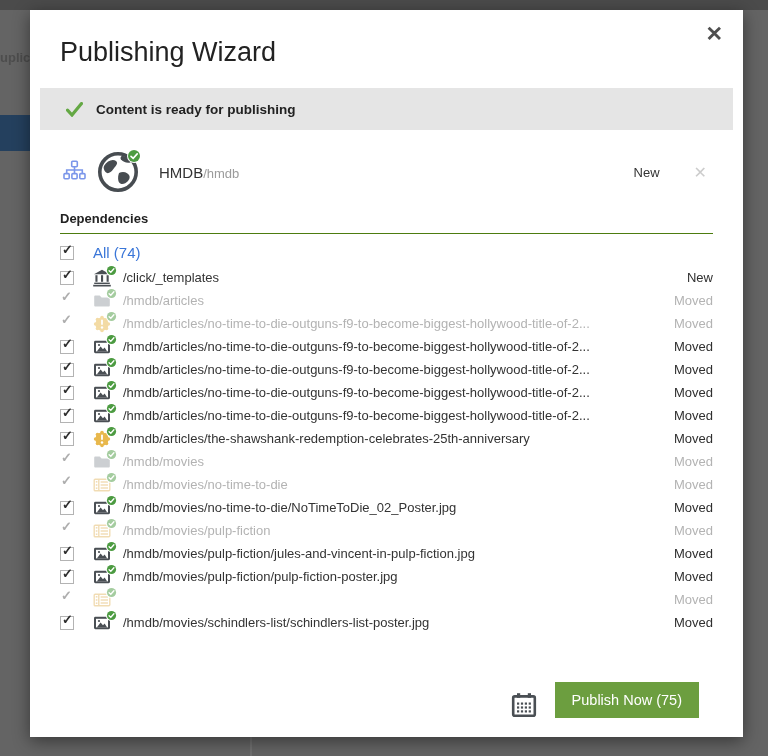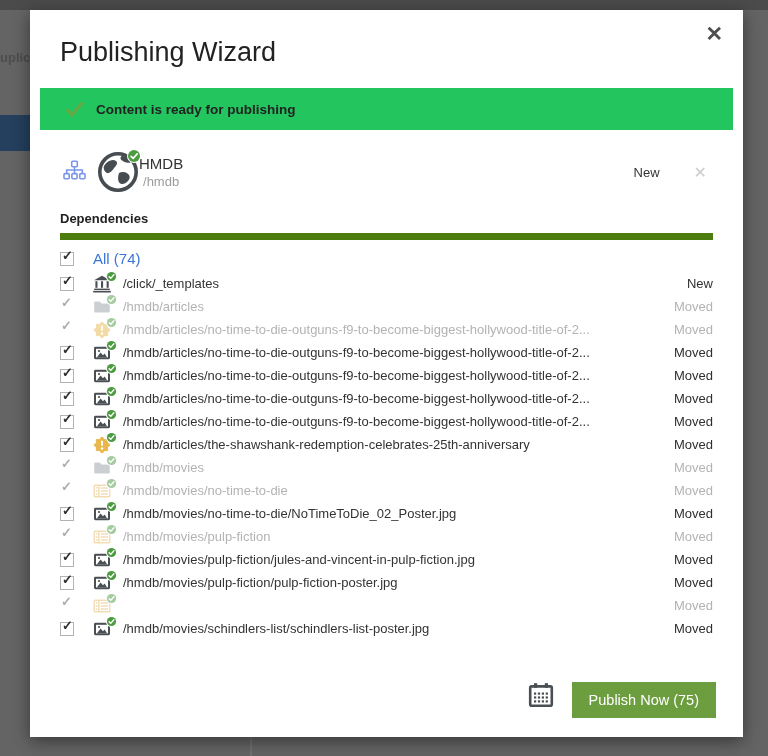--- a/index.html
+++ b/index.html
@@ -24,39 +24,39 @@
   }
   .close-x {
     position:absolute; top:12px; right:14px; font-size:21px; line-height:21px;
     color:#4f4f4f; font-weight:bold; cursor:pointer; background:none; border:none;
     font-family:"Liberation Sans", sans-serif;
   }
   h1.title { margin:26px 0 0; font-size:27px; line-height:32px; font-weight:400; color:#222; }
   a.changelog { display:block; margin-top:15px; font-size:14px; color:#3a76d8; text-decoration:none; cursor:pointer; }
 
   .banner {
-    margin:20px -20px 0; height:42px; background:#22c55e;
+    margin:20px -20px 0; height:42px; background:#e5e5e5;
     display:flex; align-items:center; padding-left:26px;
   }
   .banner .check-wrap { display:flex; }
   .banner .text { margin-left:13px; font-size:13.5px; font-weight:bold; color:#222; }
 
   .root-item { margin-top:19px; display:flex; align-items:center; height:46px; }
   .tree-wrap { display:flex; margin-left:2px; }
   .globe-wrap { position:relative; margin-left:10px; width:42px; height:42px; }
   .globe-badge { position:absolute; top:-2px; right:-2px; }
-  .root-text { margin-left:0; display:flex; flex-direction:column; justify-content:center; }
+  .root-text { margin-left:20px; display:flex; flex-direction:row; justify-content:center; }
   .root-name { font-size:15px; color:#333; }
   .root-path { font-size:13px; color:#9b9b9b; margin-top:2px;text-align:center; }
   .root-status { margin-left:auto; font-size:13px; color:#333; }
   .root-remove { margin-left:28px; color:#cccccc; font-size:16px; cursor:pointer; background:none; border:none; font-family:inherit; }
 
   .dep-header {
     margin-top:16px; font-size:13px; font-weight:bold; color:#222;
-    padding-bottom:7px; border-bottom:7px solid #4d7c0f;
+    padding-bottom:7px; border-bottom:1px solid #4d7c0f;
   }
 
   .all-row { display:flex; align-items:center; height:27px; margin-top:5px; }
   .all-label { color:#3a76d8; font-size:15px; margin-left:19px; cursor:pointer; }
 
   .dep-row { display:flex; align-items:center; height:23px; }
 
   .cb { position:relative; width:14px; height:14px; flex:0 0 14px; }
   .cb.boxed { border:1px solid #b3b3b3; background:#fff; cursor:pointer; }
   .cb .tick { position:absolute; top:-4px; left:1px; font-size:13px; line-height:14px; color:#2f2f2f; font-weight:bold; }
@@ -64,21 +64,21 @@
 
   .node-icon { position:relative; width:19px; height:18px; margin-left:19px; flex:0 0 19px; }
   .node-icon .badge { position:absolute; top:-4px; right:-5px; }
   .dep-row.disabled .node-icon { opacity:.5; }
 
   .path { margin-left:11px; font-size:13px; color:#333; white-space:nowrap; overflow:hidden; }
   .dep-row.disabled .path { color:#b3b3b3; }
   .status { margin-left:auto; padding-left:10px; font-size:13px; color:#2f2f2f; flex:0 0 auto; }
   .dep-row.disabled .status { color:#b3b3b3; }
 
-  .footer { position:absolute; bottom:19px; right:27px; display:flex; align-items:flex-start; }
+  .footer { position:absolute; bottom:19px; right:44px; display:flex; align-items:flex-end; }
   .cal-btn { background:none; border:none; cursor:pointer; display:flex; padding:0; }
   .publish-btn {
     margin-left:18px; background:#6c9e3f; color:#fff; border:none; cursor:pointer;
     font-size:14.5px; padding:10px 17px; font-family:"Liberation Sans", sans-serif;
   }
 </style>
 </head>
 <body>
 
 <div>

